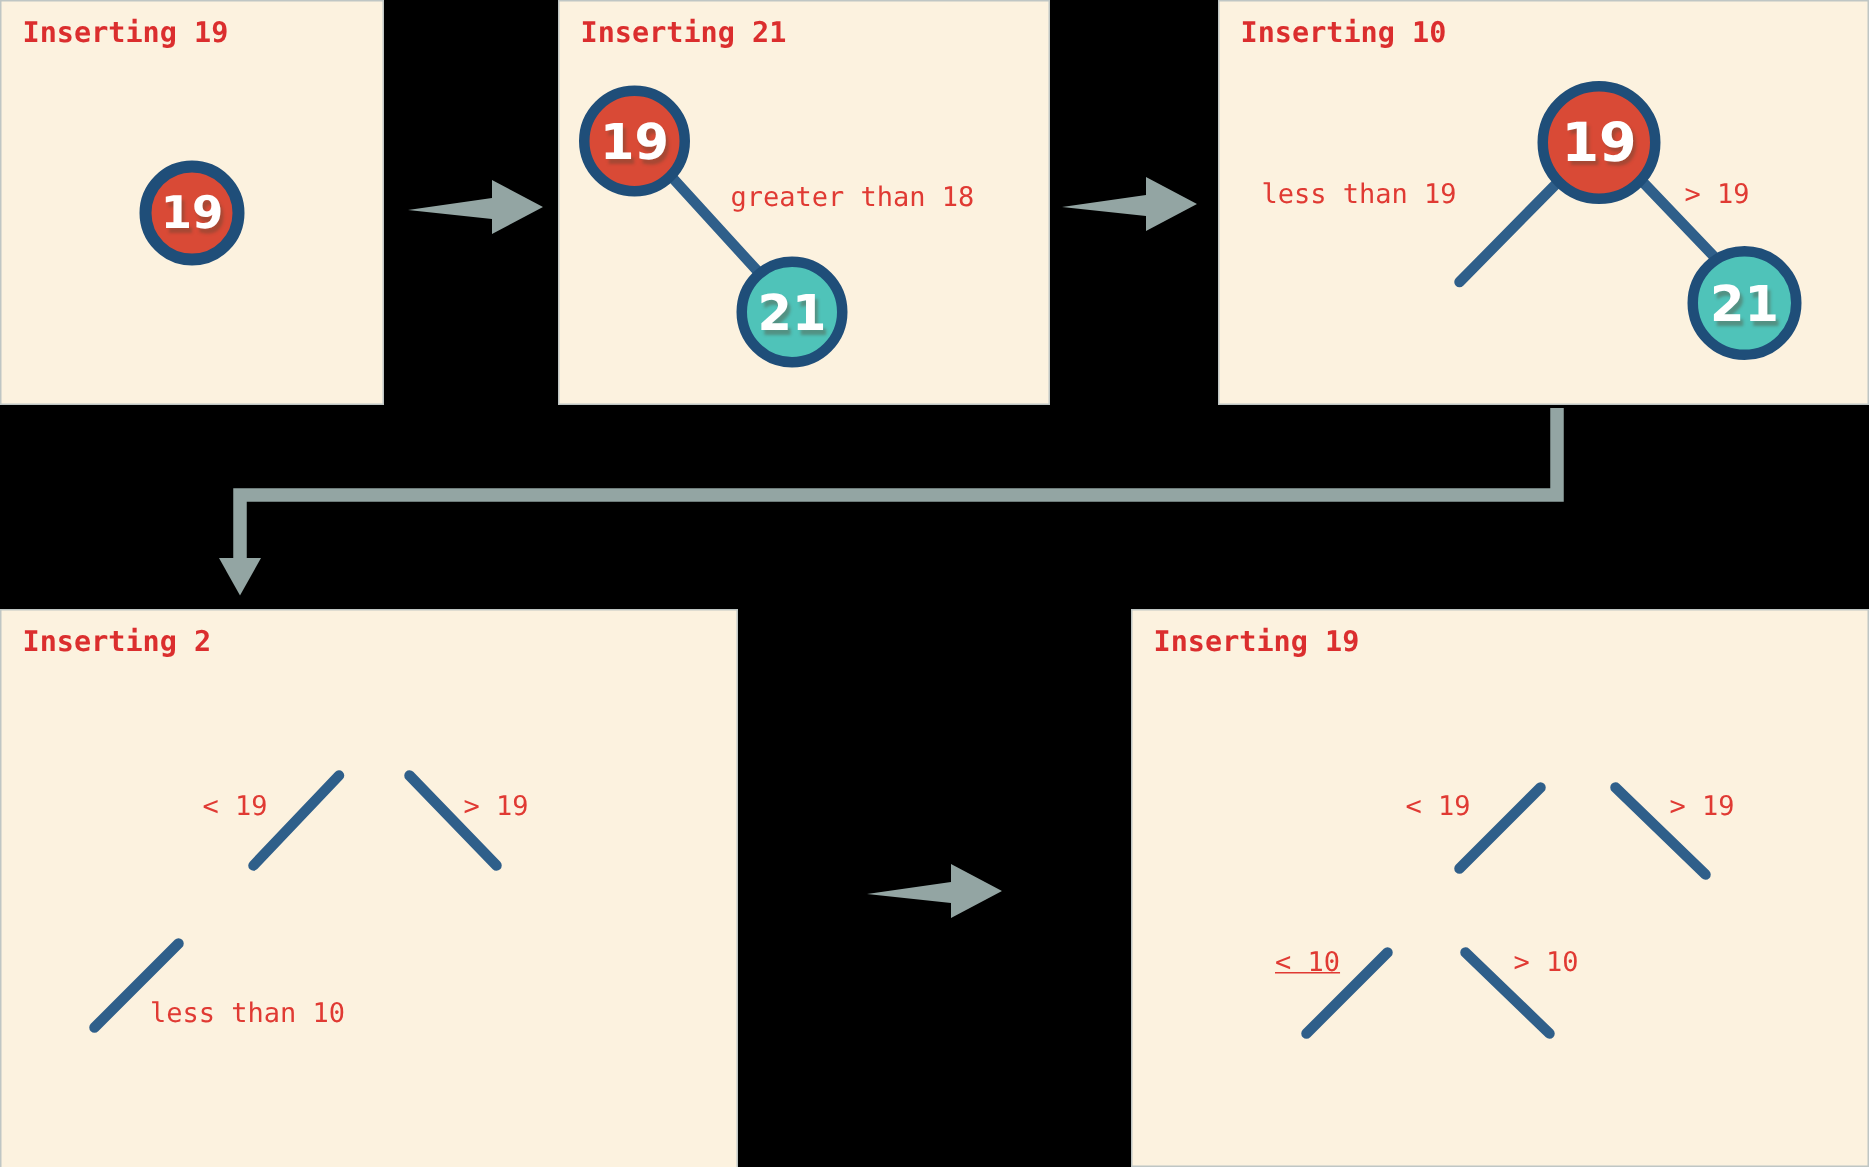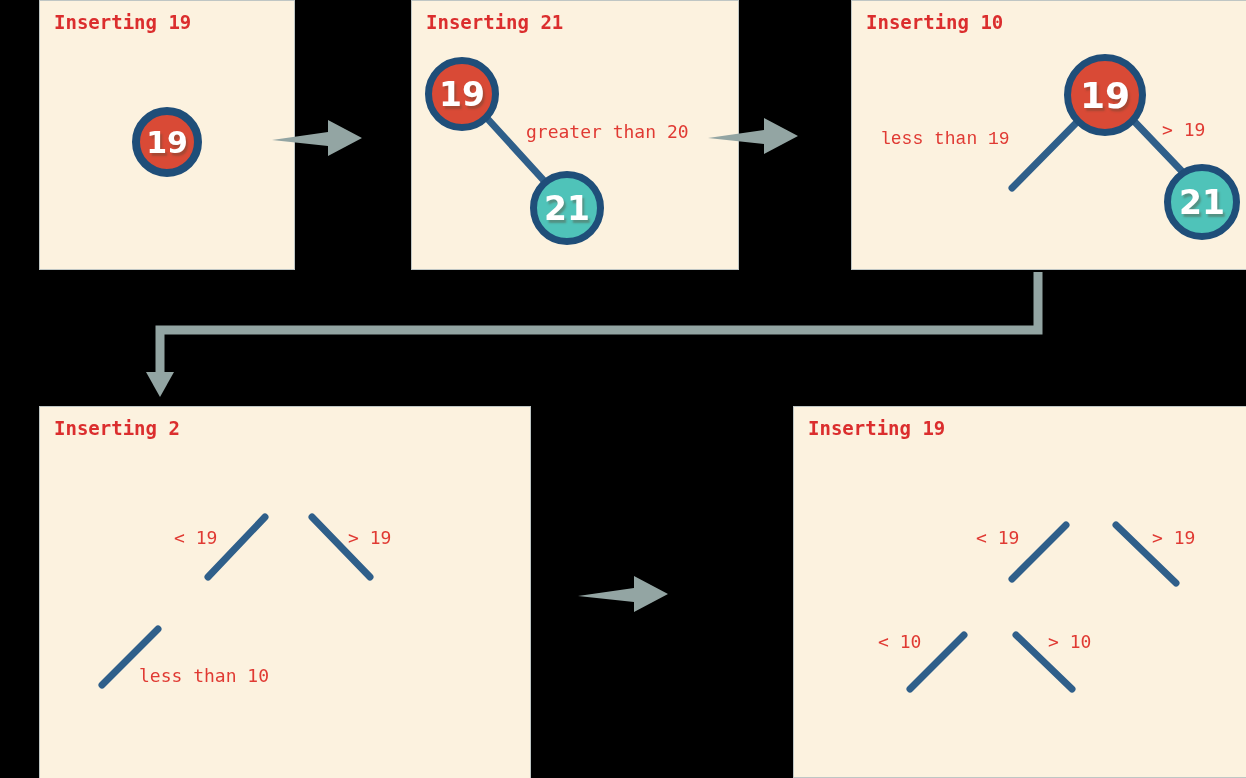--- a/index.html
+++ b/index.html
@@ -13,21 +13,20 @@
     height: 778px;
     background: #000000;
     overflow: hidden;
     font-family: "DejaVu Sans Mono", monospace;
   }
   .panel {
     position: absolute;
     background: #FCF2DF;
     border: 1px solid #BFC6C4;
     box-sizing: border-box;
-    margin-left: 39px;
   }
   .panel-title {
     position: absolute;
     left: 14px;
     top: 10px;
     font-family: "DejaVu Sans Mono", monospace;
     font-weight: bold;
     font-size: 19px;
     color: #DB2E2E;
     letter-spacing: 0px;
@@ -84,36 +83,36 @@
     <path d="M2,28 L58,20 L58,8 L92,26 L58,44 L58,34 Z" fill="#93A5A3"></path>
   </svg>
 
   <div class="panel" style="left:372px; top:0px; width:328px; height:270px;">
     <div class="panel-title">Inserting 21</div>
     <svg class="tree-layer" width="328" height="270">
       <line x1="52" y1="92" x2="156" y2="206" stroke="#2F5F8A" stroke-width="7" stroke-linecap="round"></line>
     </svg>
     <div class="node node-red" style="left:13px; top:56px; width:74px; height:74px; border-width:7px; font-size:33px;">19</div>
     <div class="node node-teal" style="left:118px; top:170px; width:74px; height:74px; border-width:7px; font-size:33px;">21</div>
-    <div class="edge-label" style="left:114px; top:120px;">greater than 20</div>
+    <div class="edge-label" style="left:114px; top:120px;">greater than 18</div>
   </div>
 
   <svg class="flow-arrow" style="left:706px; top:110px;" width="96" height="52" viewBox="0 0 96 52">
     <path d="M2,28 L58,20 L58,8 L92,26 L58,44 L58,34 Z" fill="#93A5A3"></path>
   </svg>
 
   <div class="panel" style="left:812px; top:0px; width:434px; height:270px;">
     <div class="panel-title">Inserting 10</div>
     <svg class="tree-layer" width="434" height="270">
       <line x1="229" y1="117" x2="160" y2="187" stroke="#2F5F8A" stroke-width="7" stroke-linecap="round"></line>
       <line x1="279" y1="117" x2="344" y2="185" stroke="#2F5F8A" stroke-width="7" stroke-linecap="round"></line>
     </svg>
     <div class="node node-red" style="left:212px; top:53px; width:82px; height:82px; border-width:7px; font-size:36px;">19</div>
     <div class="node node-teal" style="left:312px; top:163px; width:76px; height:76px; border-width:7px; font-size:33px;">21</div>
-    <div class="edge-label" style="left:28px; top:128px;font-family:Liberation Mono, monospace;">less than 19</div>
+    <div class="edge-label" style="left:28px; top:118px;">less than 19</div>
     <div class="edge-label" style="left:310px; top:118px;">&gt; 19</div>
   </div>
 
   <svg class="elbow" width="1246" height="778" viewBox="0 0 1246 778" style="pointer-events:none;">
     <path d="M1038,272 L1038,330 L160,330 L160,375" stroke="#93A5A3" stroke-width="9" fill="none" stroke-linecap="butt" stroke-linejoin="miter"></path>
     <path d="M146,372 L174,372 L160,397 Z" fill="#93A5A3"></path>
   </svg>
 
   <div class="panel" style="left:0px; top:406px; width:492px; height:460px;">
     <div class="panel-title">Inserting 2</div>
@@ -136,17 +135,17 @@
     <div class="panel-title">Inserting 19</div>
     <svg class="tree-layer" width="492" height="372">
       <line x1="272" y1="118" x2="218" y2="172" stroke="#2F5F8A" stroke-width="7" stroke-linecap="round"></line>
       <line x1="322" y1="118" x2="382" y2="176" stroke="#2F5F8A" stroke-width="7" stroke-linecap="round"></line>
       <line x1="170" y1="228" x2="116" y2="282" stroke="#2F5F8A" stroke-width="7" stroke-linecap="round"></line>
       <line x1="222" y1="228" x2="278" y2="282" stroke="#2F5F8A" stroke-width="7" stroke-linecap="round"></line>
     </svg>
 
     <div class="edge-label" style="left:182px; top:120px;">&lt; 19</div>
     <div class="edge-label" style="left:358px; top:120px;">&gt; 19</div>
-    <div class="edge-label" style="left:84px; top:224px;">&lt; 10</div>
+    <div class="edge-label" style="left:95px; top:224px;text-decoration:underline;">&lt; 10</div>
     <div class="edge-label" style="left:254px; top:224px;">&gt; 10</div>
   </div>
 
 </div>
 
 </body></html>

